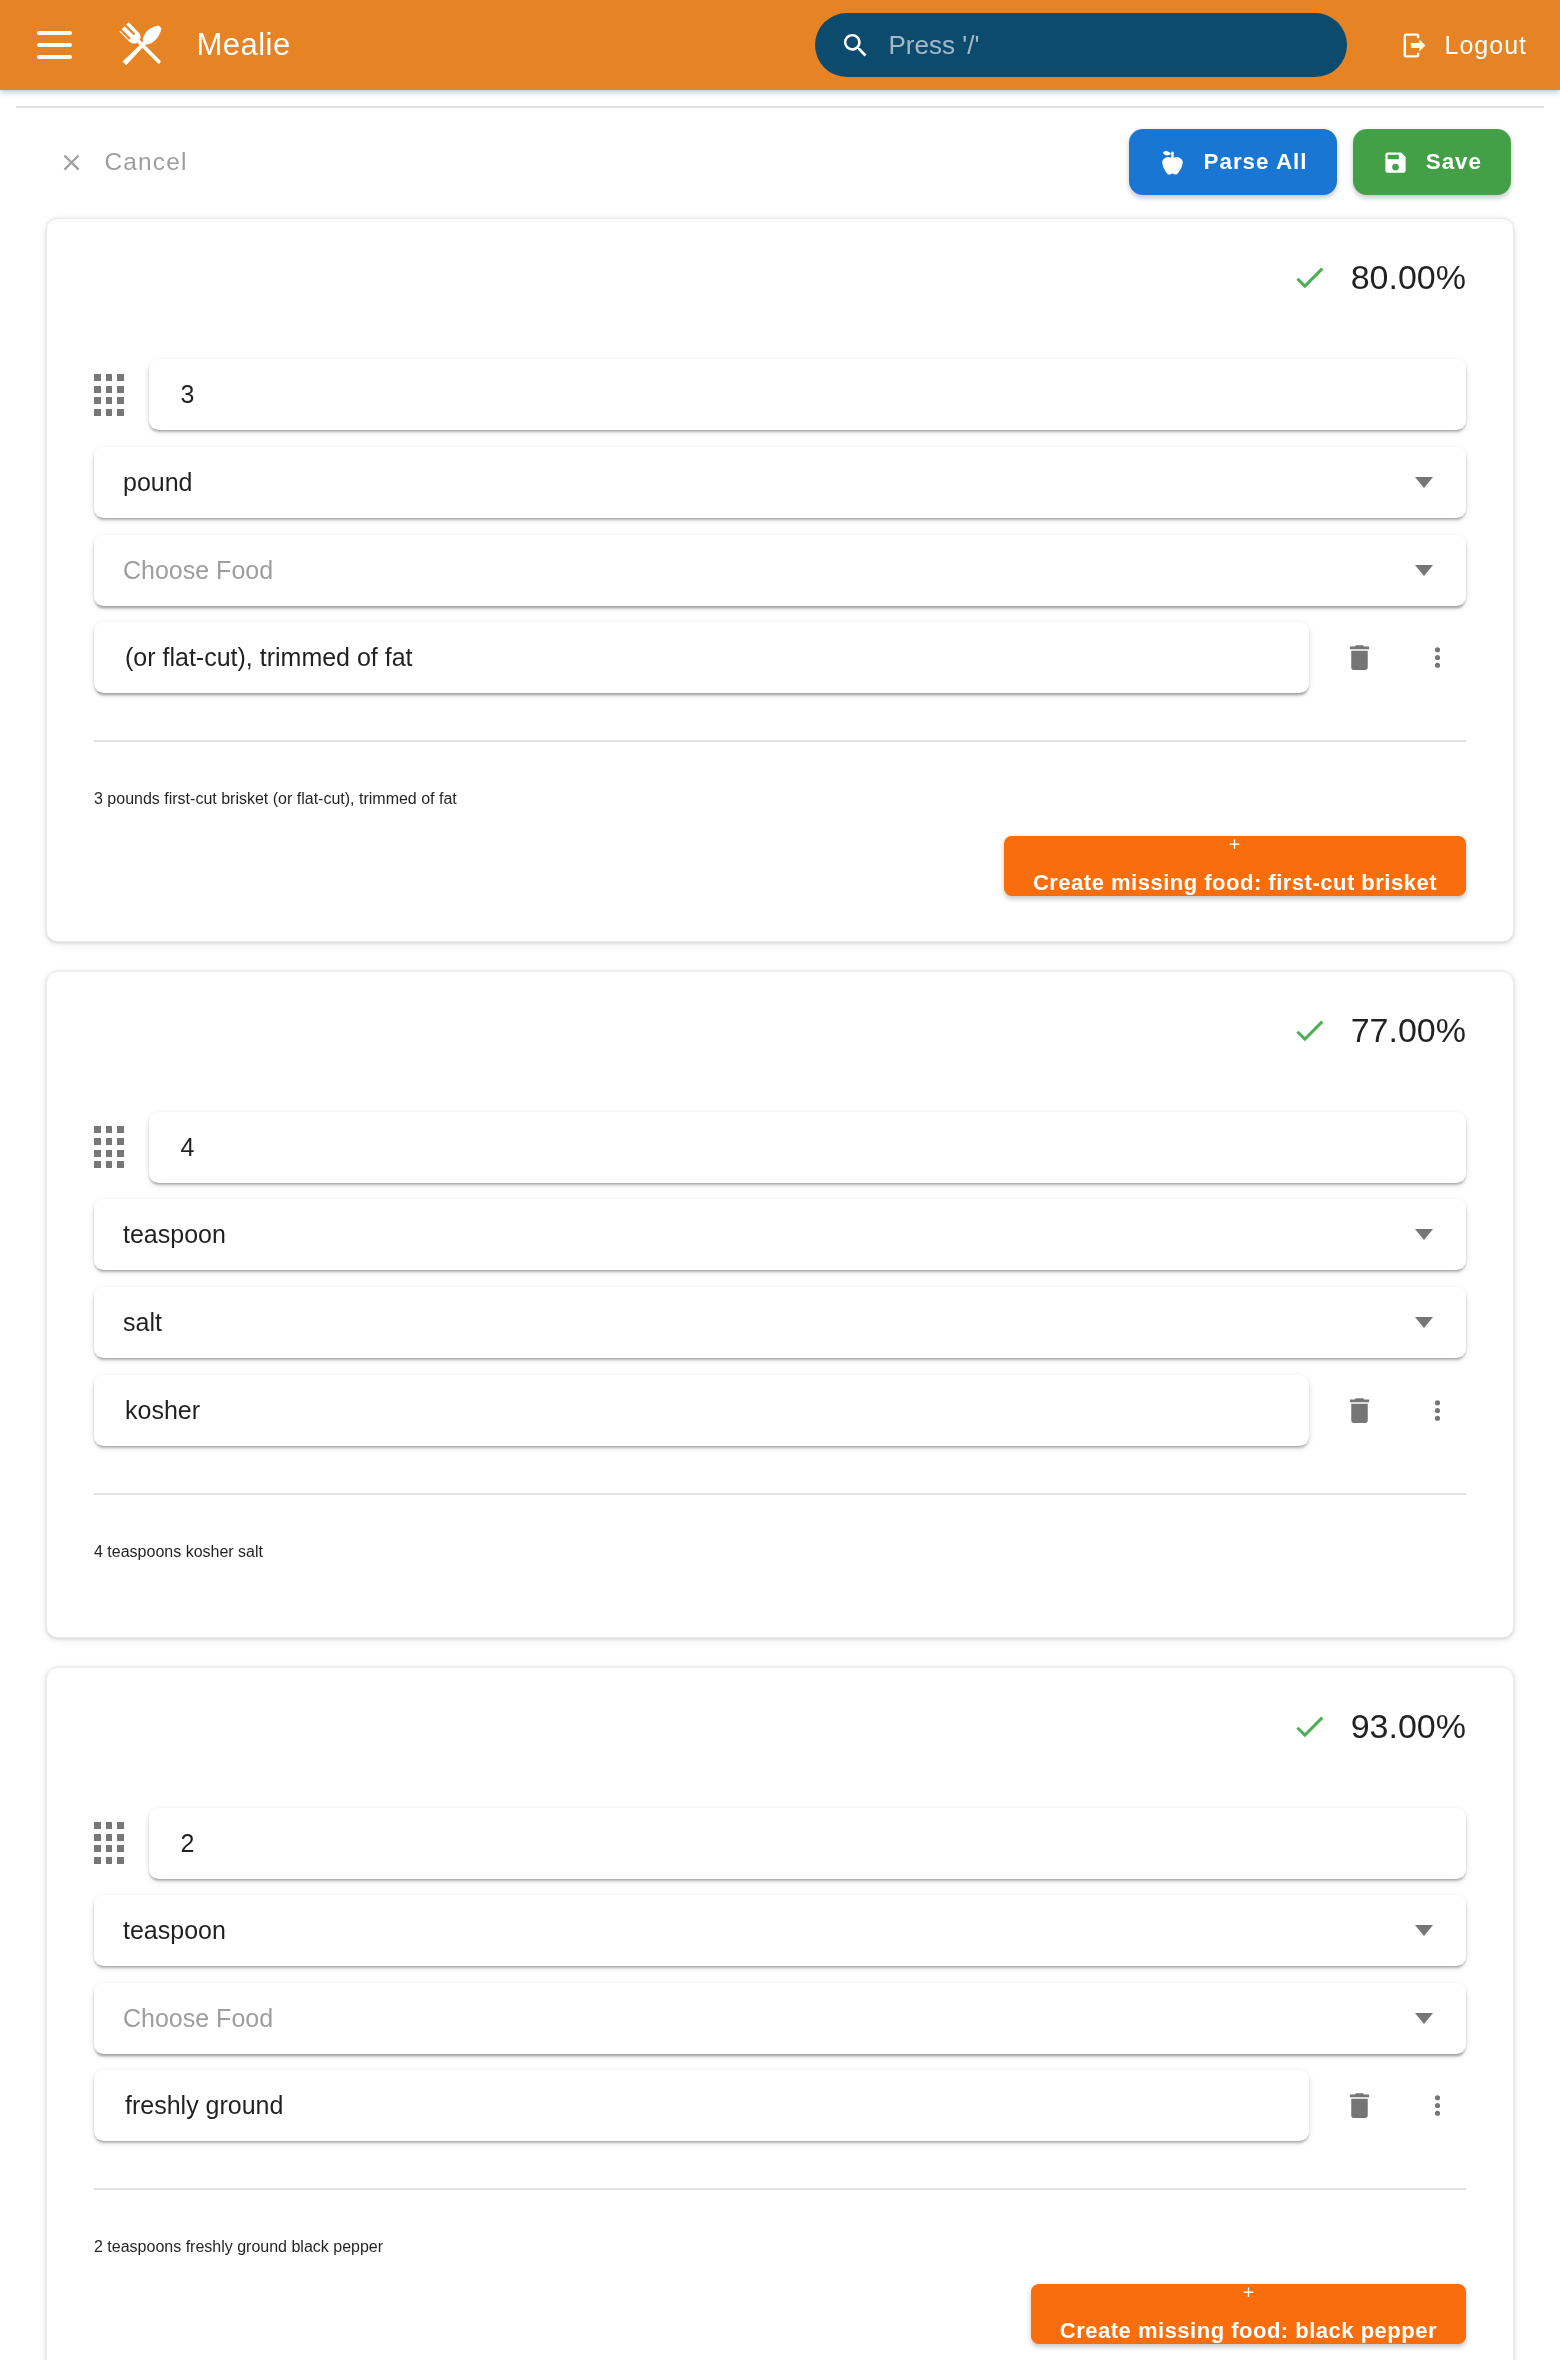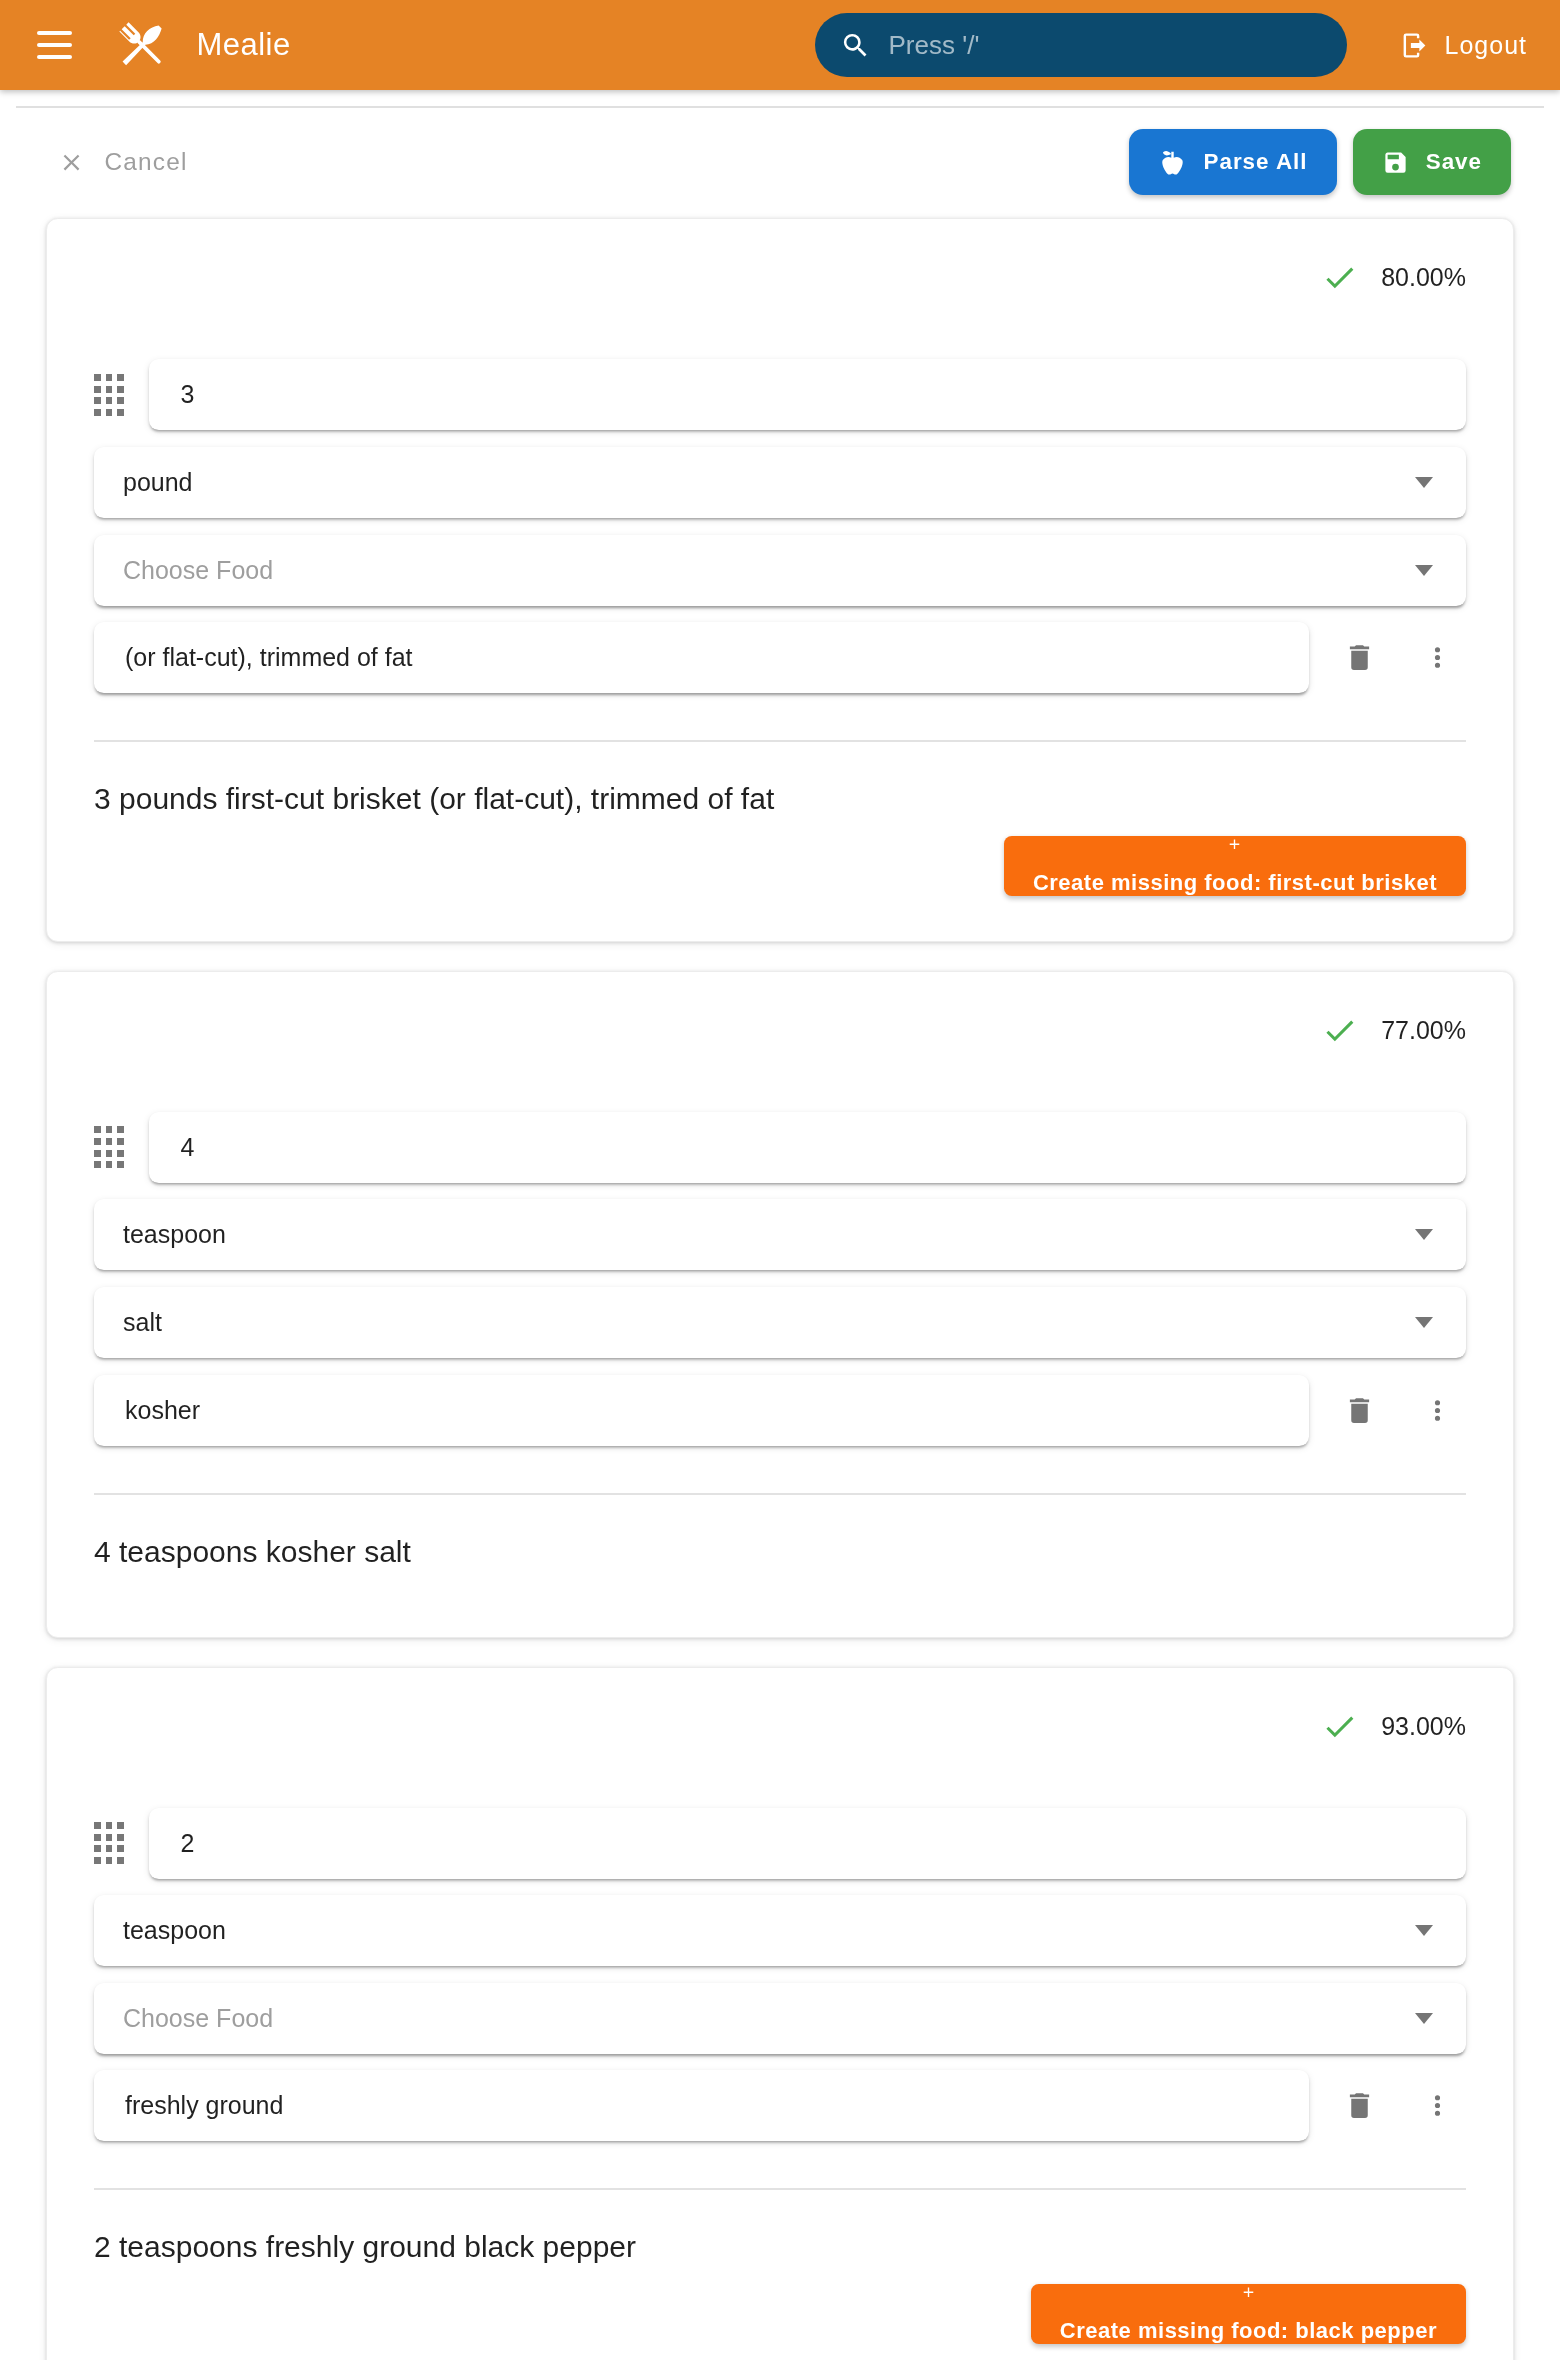--- a/index.html
+++ b/index.html
@@ -63,21 +63,21 @@
   .btn-save  { margin-left:16.6px; background:#43A047; }
 
   
   .content { padding:15.6px 46px 0 46px; }
   .card {
     background:#fff; border:1px solid #ececec; border-radius:11.7px;
     box-shadow:0 1px 3.9px rgba(0,0,0,.14), 0 2px 9.8px rgba(0,0,0,.07);
     padding:39px 47px 45px 47px;
     margin-bottom:29px;
   }
-  .confidence { display:flex; justify-content:flex-end; align-items:center; gap:23px; height:39px; font-size:25px; }
+  .confidence { display:flex; justify-content:flex-end; align-items:center; gap:23px; height:39px; font-size:34px; }
 
   .row-qty { margin-top:62px; display:flex; align-items:center; }
   .drag-handle {
     border:none; background:transparent; cursor:grab;
     width:32px; margin-right:23.4px; padding:0;
     display:grid; grid-template-columns:repeat(3,6.8px); grid-auto-rows:6.8px; gap:4.9px;
   }
   .drag-handle i { background:#777; }
 
   .field {
@@ -102,21 +102,21 @@
 
   .row-note { margin-top:16.6px; display:flex; align-items:center; }
   .row-note .field { flex:1; }
   .icon-btn {
     width:57px; height:57px; margin-left:21.5px;
     border:none; background:transparent; cursor:pointer;
     display:flex; align-items:center; justify-content:center; padding:0;
   }
 
   .card-divider { margin-top:47px; height:2px; background:#e2e2e2; }
-  .original-text { margin-top:41px; font-size:30px; line-height:31px; }
+  .original-text { margin-top:41px; font-size:16px; line-height:31px; }
   .create-row { margin-top:21.5px; display:flex; justify-content:flex-end; }
   .btn-create {
     background:#F96D0D; height:60px; border-radius:7.8px; padding:0 29px;
     font-size:22px; letter-spacing:0.5px; gap:17.6px;flex-direction:column;
   }
 
   svg { display:block; }
 </style>
 </head>
 <body>

